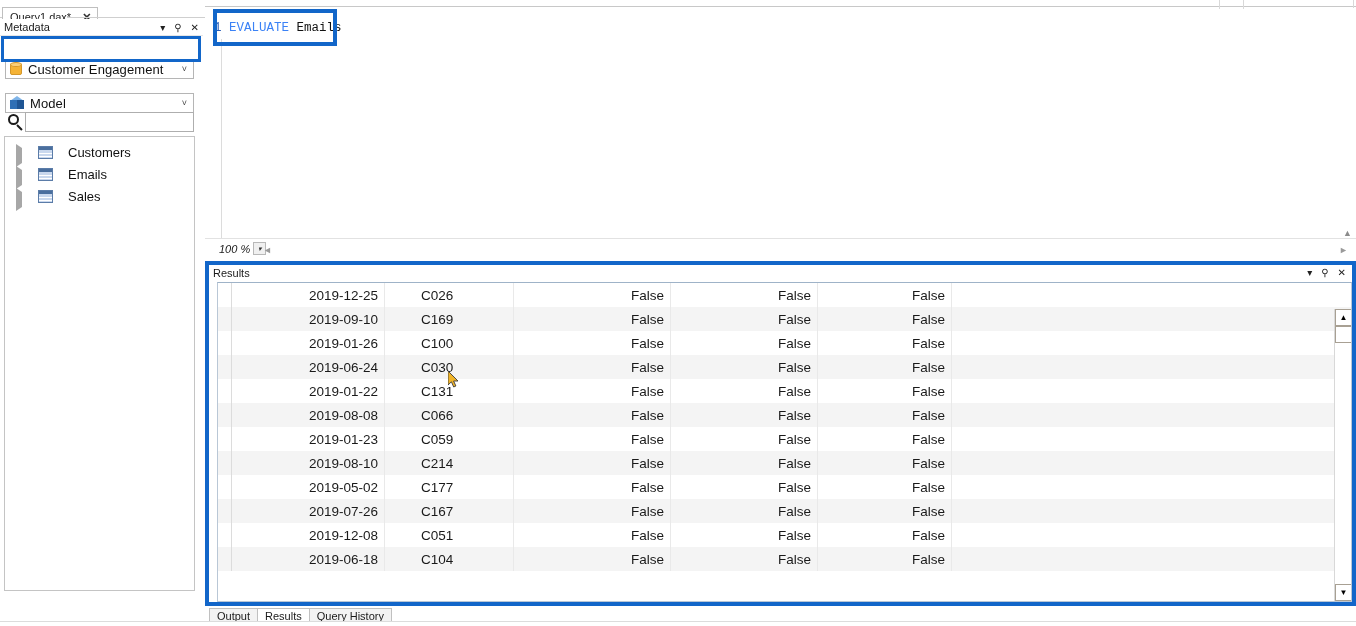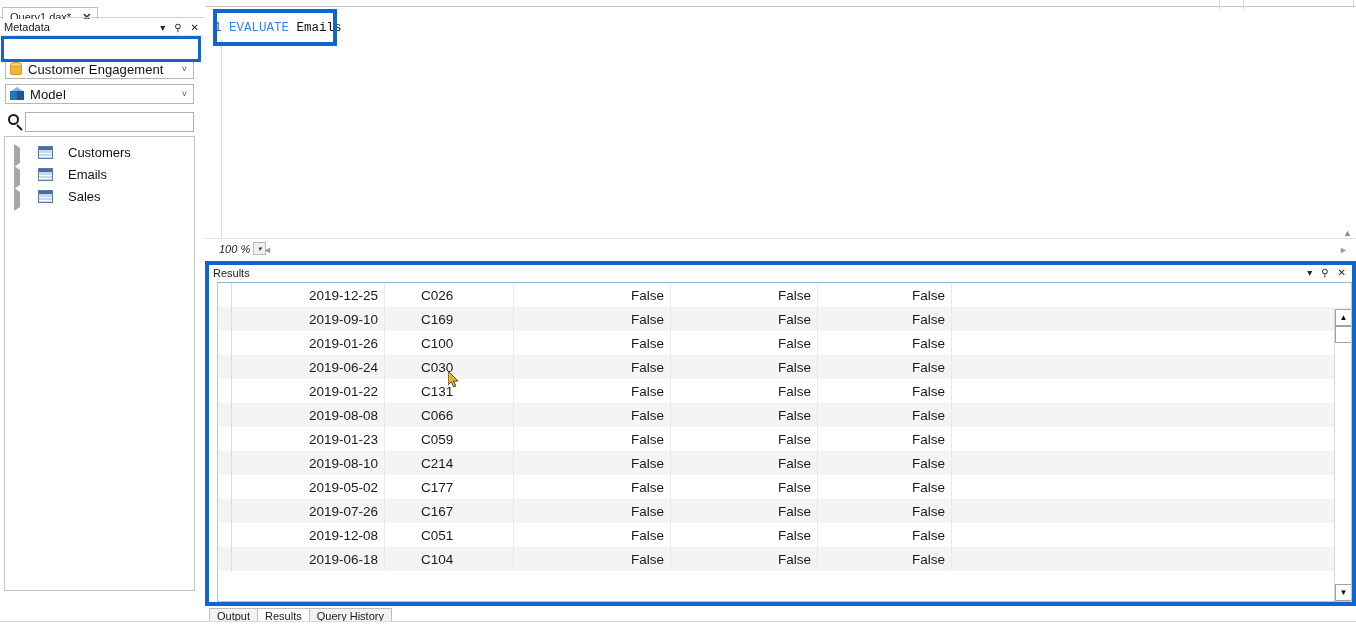--- a/index.html
+++ b/index.html
@@ -124,21 +124,21 @@
 
   
   .tree-box {
     position: absolute; left: 4px; top: 117px; width: 191px; height: 455px;
     border: 1px solid #c4c4c4; background: #ffffff;
     padding-top: 4px;
   }
   .tree-item {
     height: 22px; display: flex; align-items: center;
     padding-left: 9px; gap: 15px;
-    font-size: 13px; color: #111; cursor: default;
+    font-size: 13px; color: #111; cursor: default; text-align: center;
   }
   .tri {
     width: 9px; height: 9px; position: relative; flex: 0 0 auto;
   }
   .tri::before {
     content: ""; position: absolute; left: 2px; top: 0px;
     border-top: 4.5px solid transparent; border-bottom: 4.5px solid transparent;
     border-left: 5px solid transparent;
     
   }
@@ -358,21 +358,21 @@
 
     <div class="combo" style="top:40px;">
       <span class="ico-db">
         <span class="body"></span>
           <span class="cap"></span>
       </span>
       <span class="cb-label">Customer Engagement</span>
       <span class="cb-arrow">˅</span>
     </div>
 
-    <div class="combo" style="top:65px;align-items:center;">
+    <div class="combo" style="top:74px;align-items:center;">
       <span class="ico-cube">
         <span class="top"></span>
           <span class="lf"></span>
           <span class="rt"></span>
       </span>
       <span class="cb-label">Model</span>
       <span class="cb-arrow">˅</span>
     </div>
 
     <div class="search-row">

